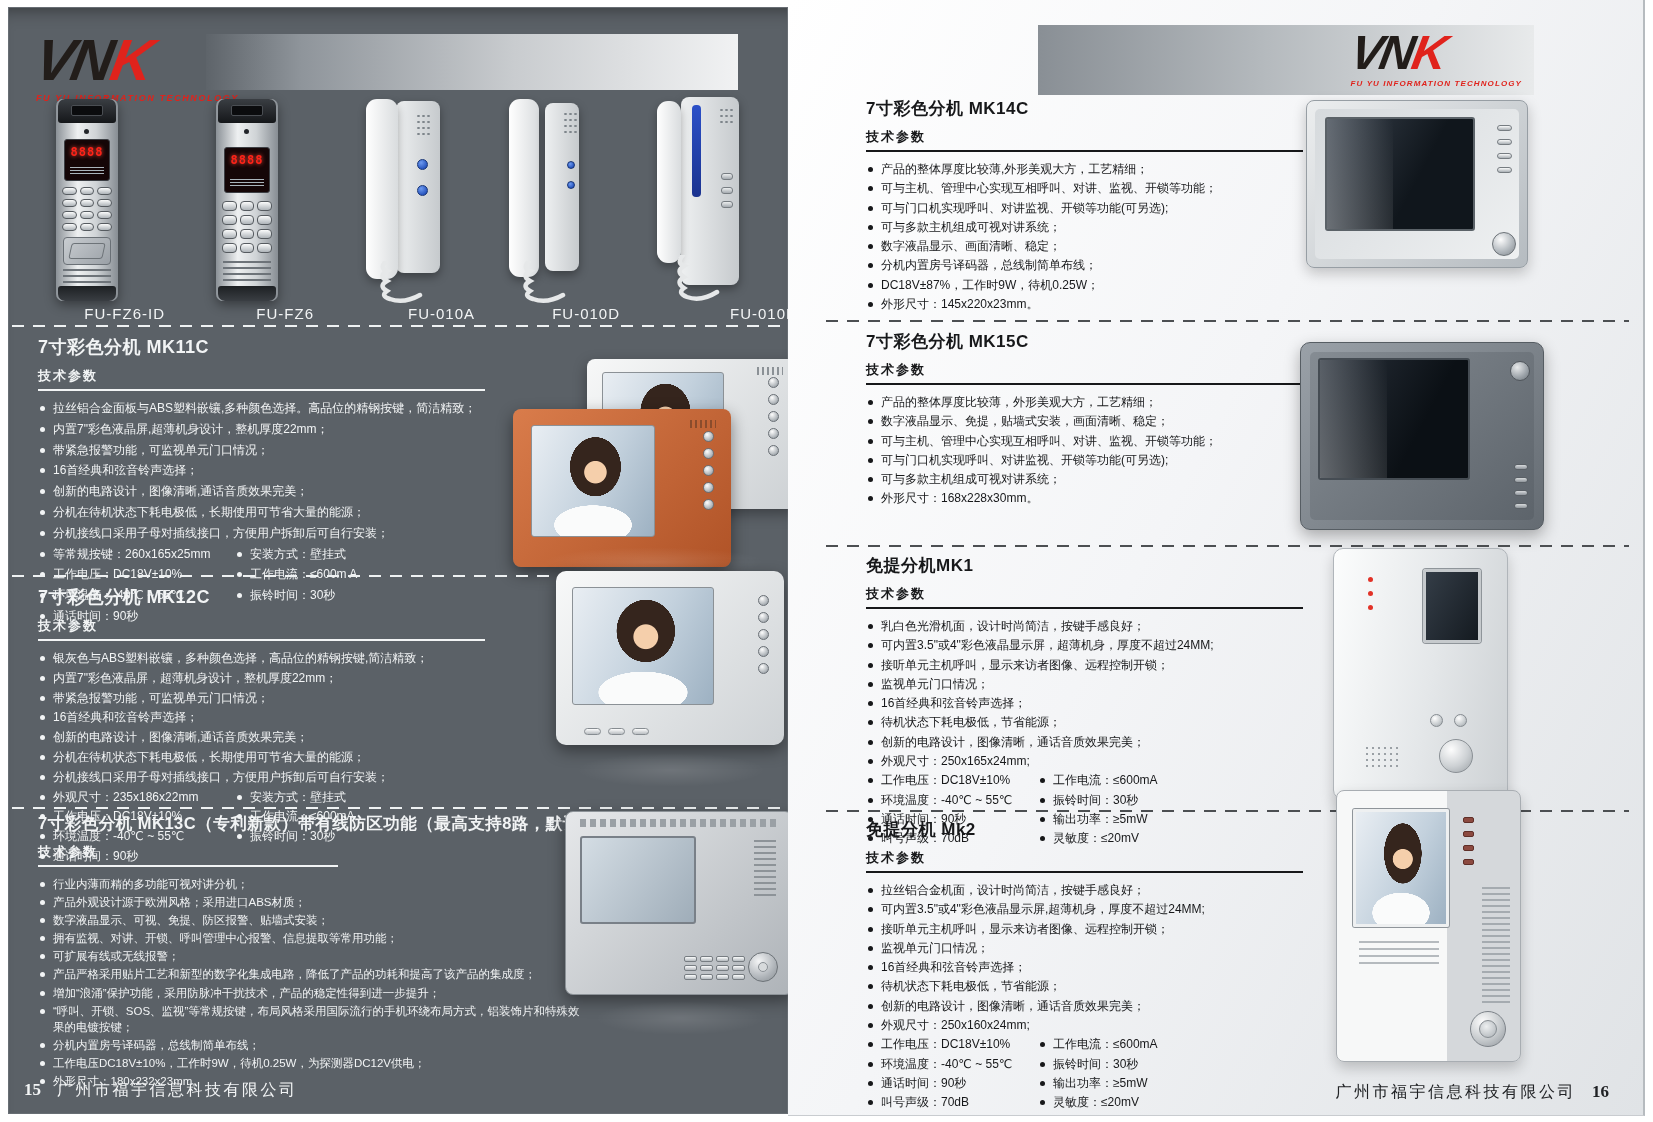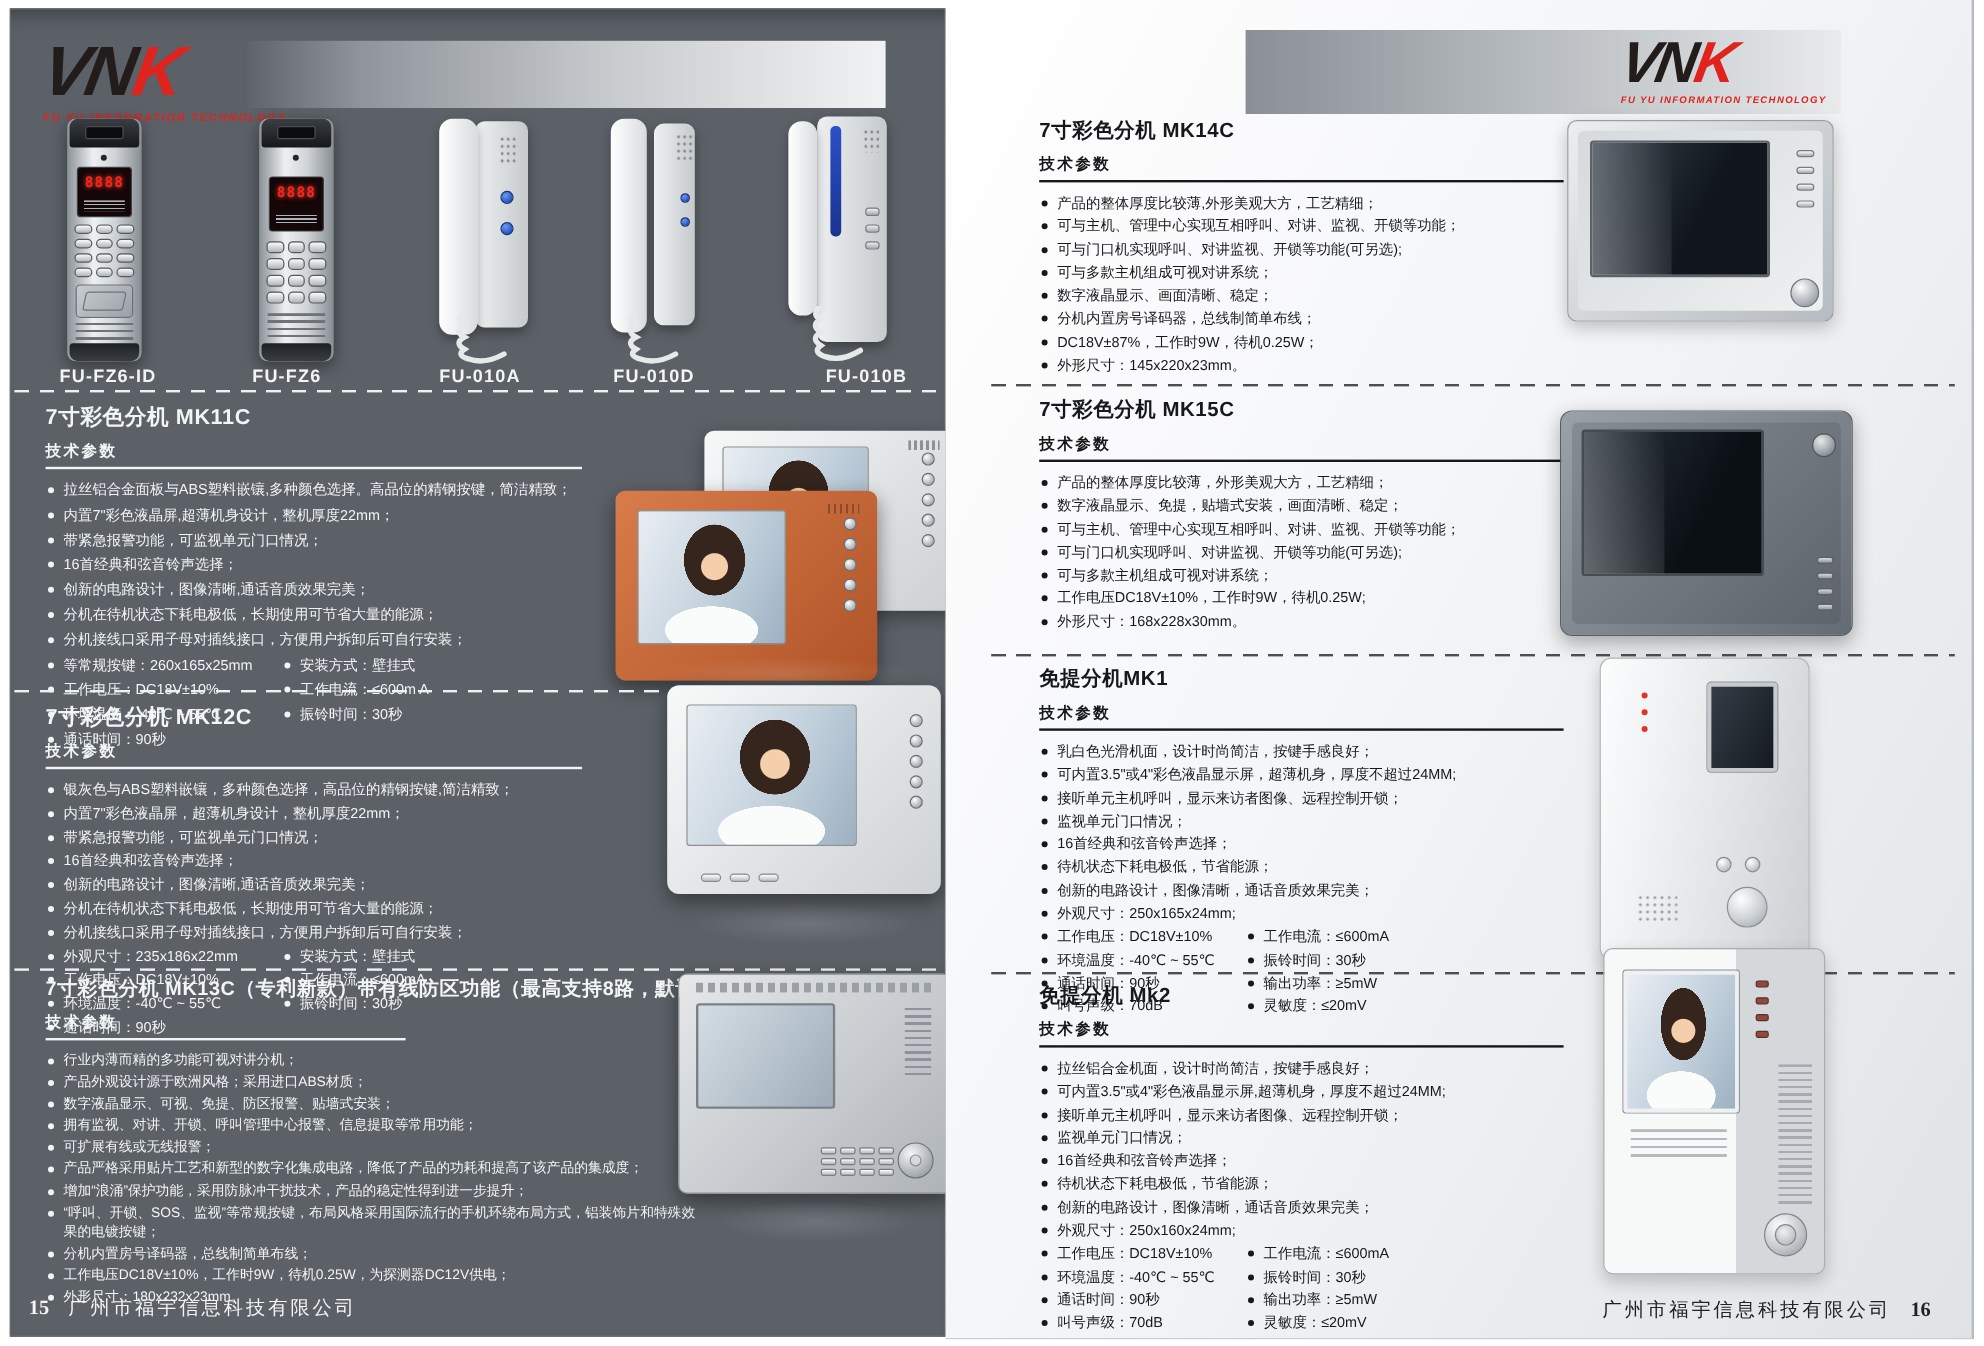--- a/index.html
+++ b/index.html
@@ -76,21 +76,21 @@
 .foot-l{left:16px;bottom:13px}
 .foot-r{right:34px;bottom:12px;color:#202225}
 
 
 .prod{position:absolute}
 .p-fz6id{left:48px;top:92px;width:62px;height:202px}
 .p-fz6{left:208px;top:92px;width:62px;height:202px}
 .p-010a{left:352px;top:90px;width:84px;height:208px}
 .p-010d{left:497px;top:90px;width:84px;height:208px}
 .p-010b{left:645px;top:88px;width:88px;height:210px}
-.plabel{position:absolute;top:298px;width:150px;text-align:center;font-size:15px;font-weight:bold;letter-spacing:1px}
+.plabel{position:absolute;top:298px;width:150px;text-align:right;font-size:15px;font-weight:normal;letter-spacing:1px}
 .pl-0{left:7px}.pl-1{left:156px}.pl-2{left:317px}.pl-3{left:462px}.pl-4{left:639px}
 
 .door-panel{background:linear-gradient(90deg,#8b9197,#eef0f1 35%,#cfd3d6 65%,#878d93);border-radius:7px;box-shadow:0 4px 12px rgba(0,0,0,.4)}
 .dp-cap{position:absolute;top:0;left:2px;right:2px;height:24px;background:linear-gradient(#3a3e43,#15171a);border-radius:7px 7px 3px 3px}
 .dp-cap::after{content:"";position:absolute;left:22%;right:22%;top:6px;height:9px;background:#0b0c0e;border:1px solid #4a4e53;border-radius:2px}
 .dp-cam{position:absolute;top:30px;left:50%;width:5px;height:5px;margin-left:-3px;border-radius:50%;background:#22252a}
 .dp-led{position:absolute;left:13%;right:13%;background:#150607;border:1px solid #3c3f44;border-radius:3px;text-align:center}
 .p-fz6id .dp-led{top:40px;height:42px}
 .p-fz6 .dp-led{top:48px;height:46px}
 .dp-led span{display:block;margin-top:5px;font-family:"DejaVu Sans Mono","Liberation Mono",monospace;font-size:12px;font-weight:bold;color:#ff2318;text-shadow:0 0 4px #ff4a3c;letter-spacing:1px}
@@ -513,21 +513,20 @@
     <section class="sec sec-15">
       <h3>7寸彩色分机 MK15C</h3>
       <h4>技术参数</h4>
       <ul class="blist">
 
       <li>产品的整体厚度比较薄，外形美观大方，工艺精细；</li>
           <li>数字液晶显示、免提，贴墙式安装，画面清晰、稳定；</li>
           <li>可与主机、管理中心实现互相呼叫、对讲、监视、开锁等功能；</li>
           <li>可与门口机实现呼叫、对讲监视、开锁等功能(可另选);</li>
           <li>可与多款主机组成可视对讲系统；</li>
-          <li>工作电压DC18V±10%，工作时9W，待机0.25W;</li>
           <li>外形尺寸：168x228x30mm。</li>
         </ul>
     </section>
     <div class="img img-15">
       <div class="m15">
         <div class="m-scr sheen"></div>
         <div class="knob"></div>
         <div class="pills">
             <i></i>
             <i></i>

